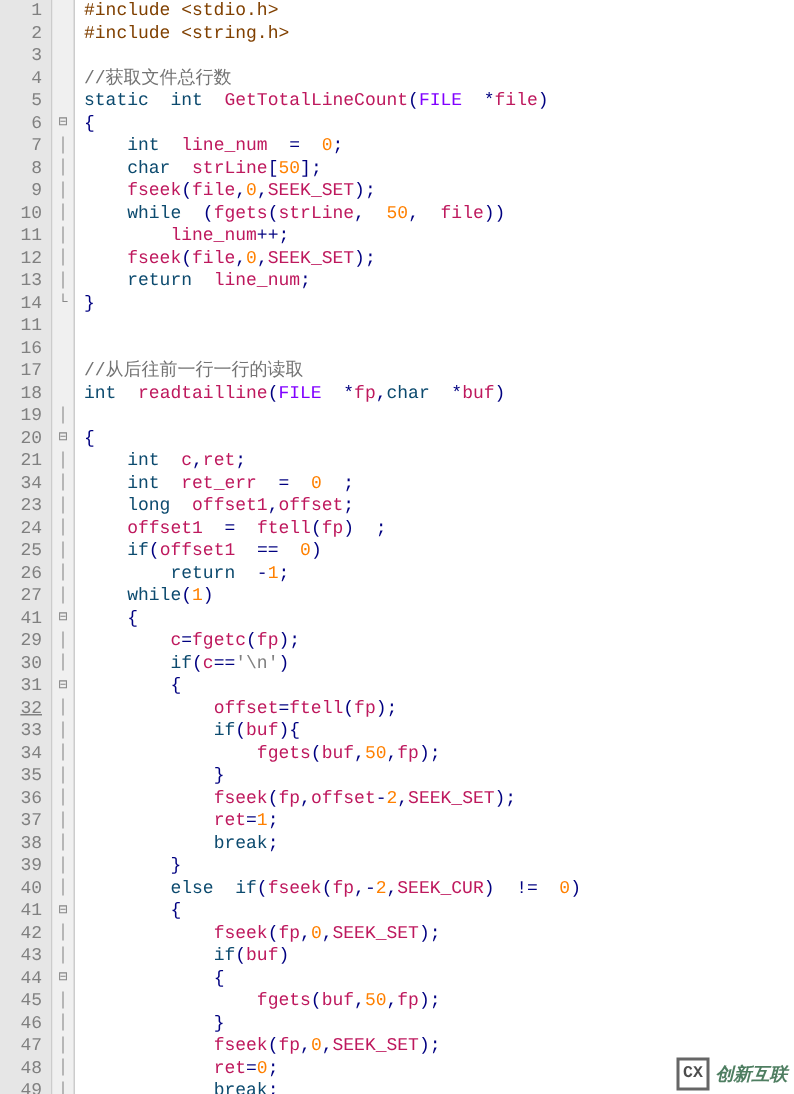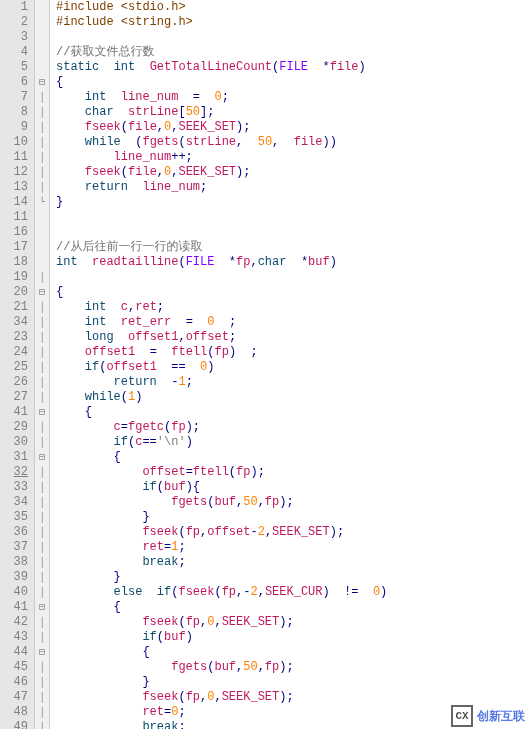--- a/index.html
+++ b/index.html
@@ -56,21 +56,21 @@
     align-items:center;
     gap:4px;
     opacity:0.75;
     background: rgba(255,255,255,0.6);
     padding: 2px 4px;
   }
   .logo .sq {
     width:18px; height:18px; border:2px solid #333; display:flex;align-items:center;justify-content:center;font-weight:bold;font-size:11px;color:#111;
   }
   .logo .txt {
-    font-family: "Microsoft YaHei", sans-serif; font-size:12px; color:#1d4ed8; font-weight:bold;
+    font-family: "Microsoft YaHei", sans-serif; font-size:12px; color:#14532d; font-weight:bold;font-style:italic;
   }
 </style>
 </head>
 <body>
 
 <div class="editor">
   <div class="gutter" id="gutter">
       <div style="height: 15px; line-height: 15px;">1</div>
       <div style="height: 15px; line-height: 15px;">2</div>
       <div style="height: 15px; line-height: 15px;">3</div>

